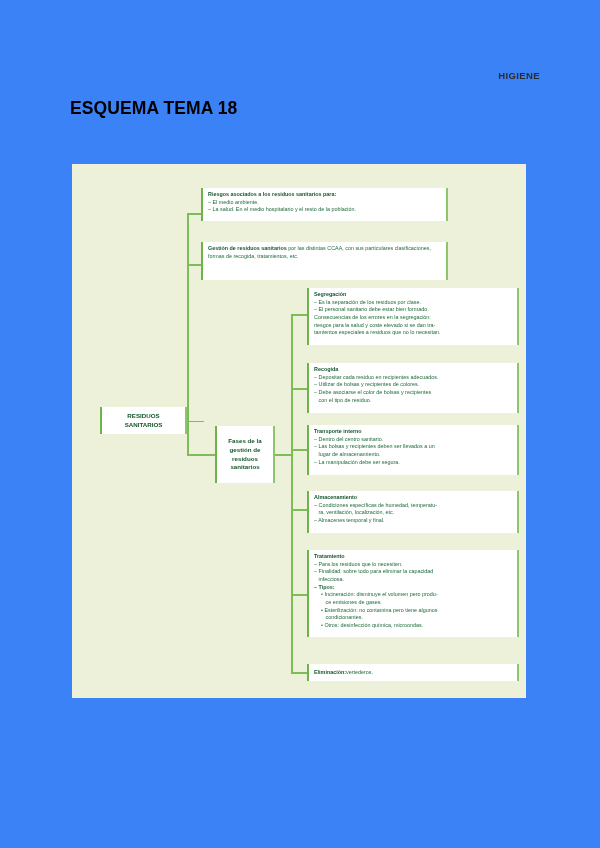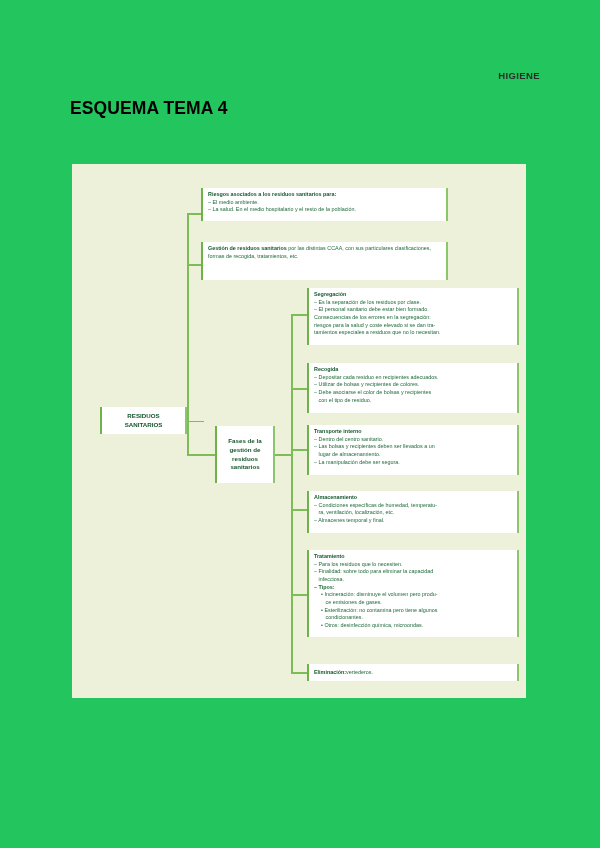--- a/index.html
+++ b/index.html
@@ -11,21 +11,21 @@
     width: 600px;
     height: 848px;
     position: relative;
     font-family: "Liberation Sans", sans-serif;
     color: #1a1a1a;
     overflow: hidden;
   }
   .page {
     position: absolute;
     inset: 0;
-    background: #22c55e;
+    background: #3b82f6;
   }
   .header-label {
     position: absolute;
     top: 70px;
     right: 60px;
     font-size: 9.5px;
     font-weight: 700;
     letter-spacing: 0.4px;
     color: #2b2b2b;
   }
@@ -98,21 +98,21 @@
   .conn.v { width: 1.6px; }
   .conn.thick.v { width: 2.2px; }
 </style>
 </head>
 <body>
 
 <div class="page">
 
   <div class="header-label">HIGIENE</div>
 
-  <div class="page-title">ESQUEMA TEMA 4</div>
+  <div class="page-title">ESQUEMA TEMA 18</div>
 
   <div class="panel">
 
     <div class="conn h" style="left:115px; top:256.5px; width:17px;"></div>
 
     <div class="conn v thick" style="left:115px; top:49px; height:242px;"></div>
 
     <div class="conn h" style="left:115px; top:49px; width:14px;"></div>
 
     <div class="conn h" style="left:115px; top:100px; width:14px;"></div>

